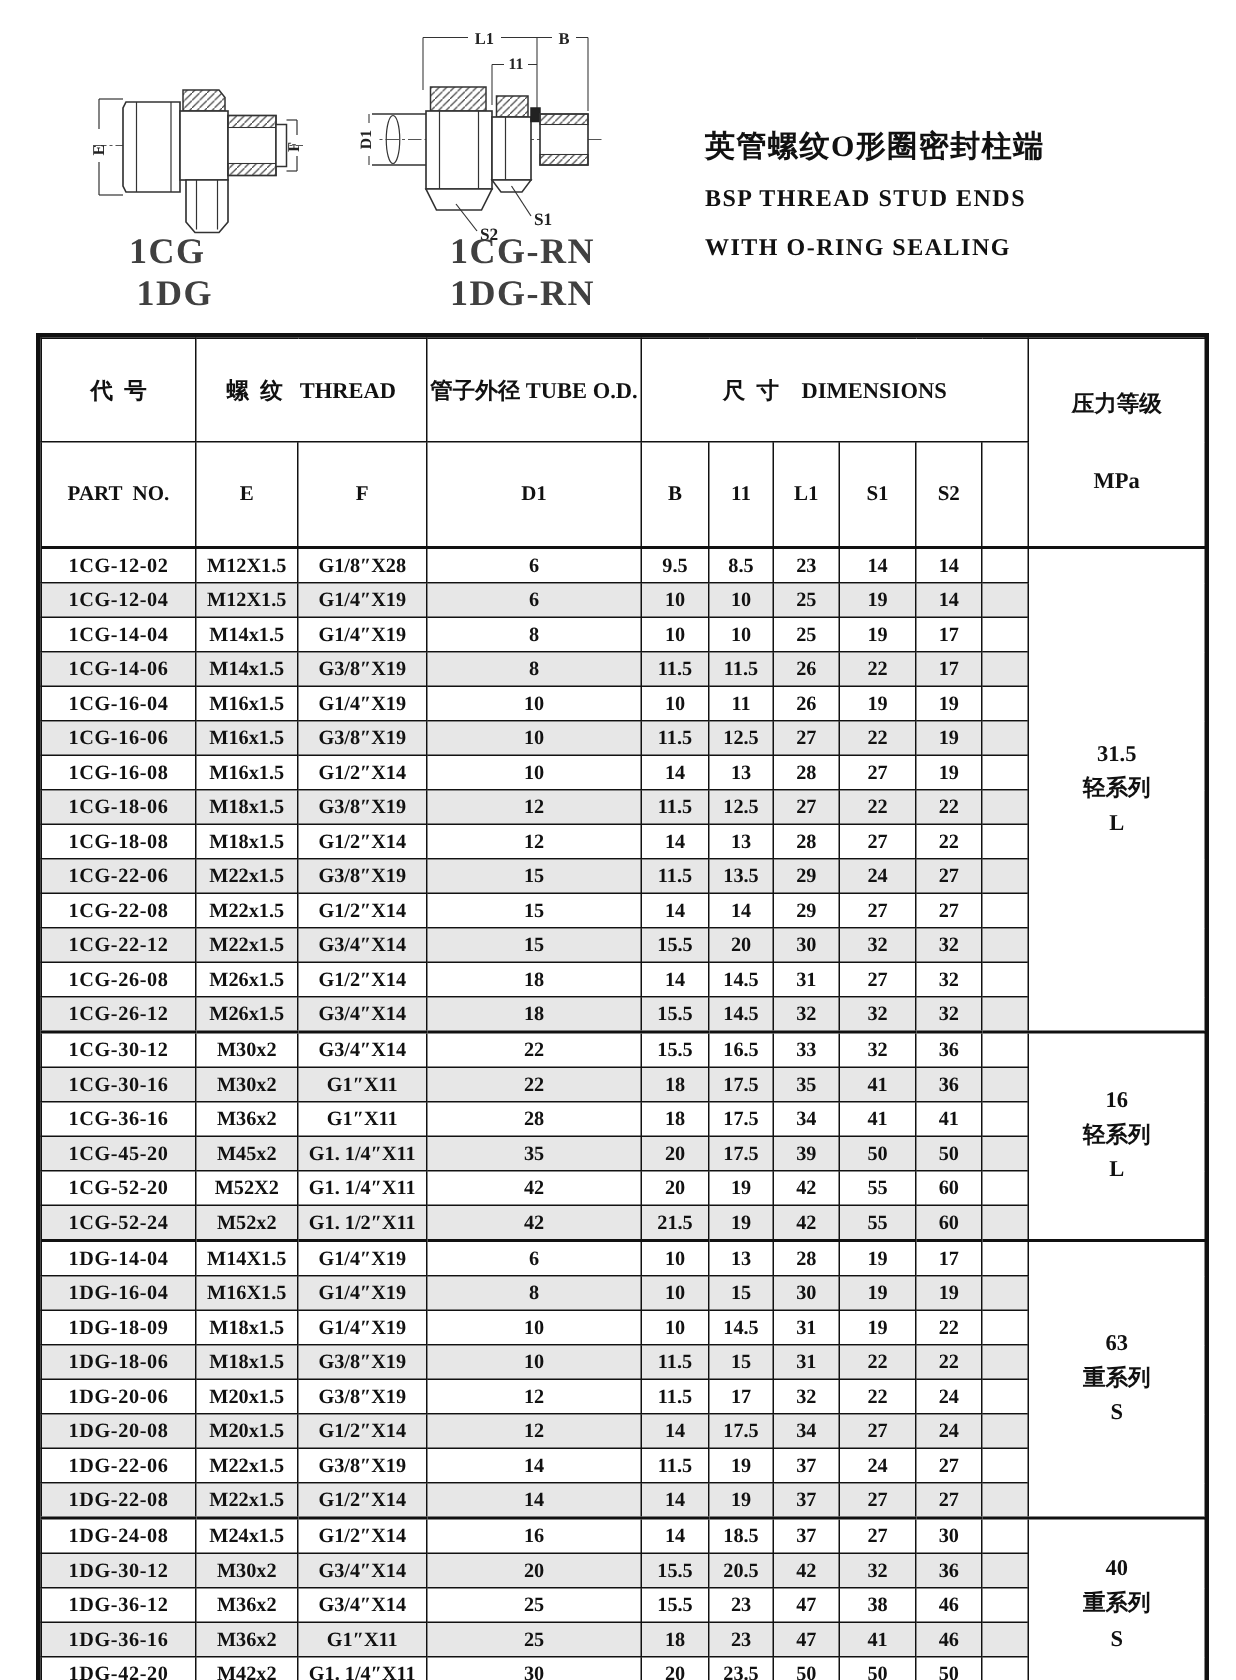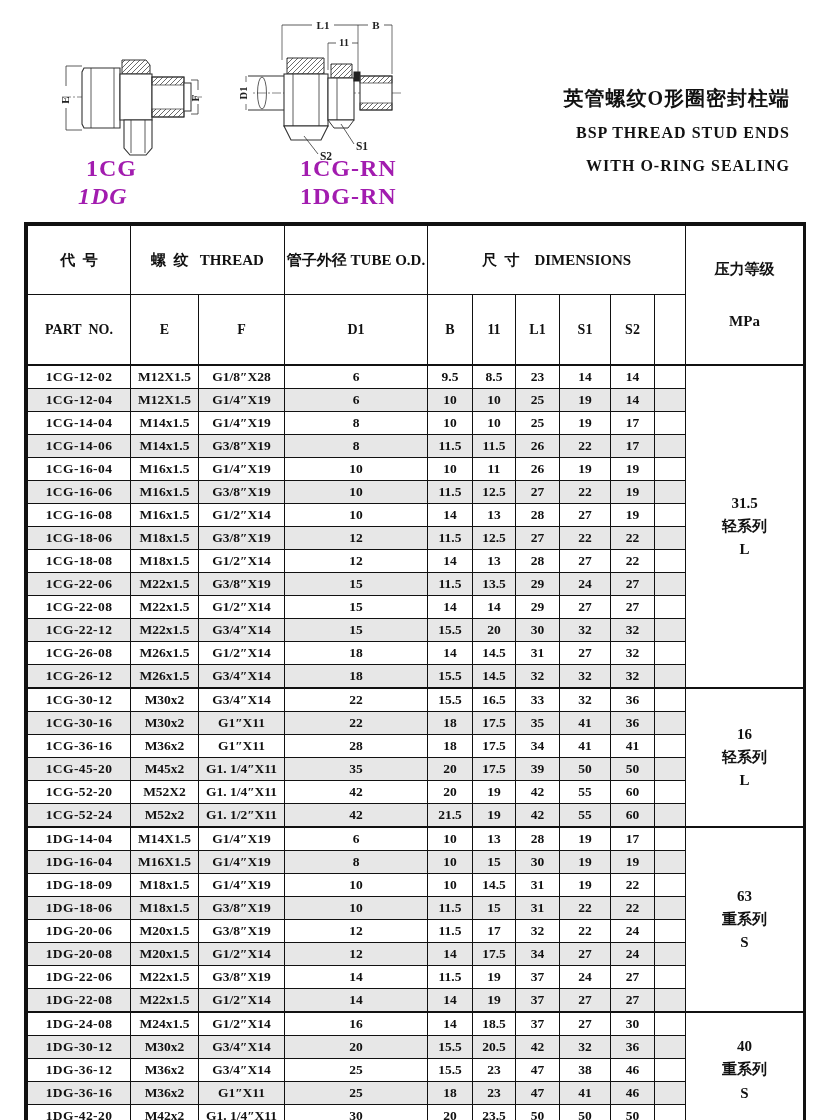--- a/index.html
+++ b/index.html
@@ -2,24 +2,24 @@
 <html><head>
 <meta charset="utf-8">
 <style>
   html,body{margin:0;padding:0;background:#fff;}
   .page{position:relative;width:824px;height:1120px;background:#ffffff;overflow:hidden;
         font-family:"Liberation Serif",serif;color:#111;}
 
   
   .drawing{position:absolute;}
   .caption{position:absolute;font-weight:bold;font-size:24px;letter-spacing:1px;
-           font-family:"Liberation Serif",serif;color:#a21caf;line-height:1;}
+           font-family:"Liberation Serif",serif;color:#404040;line-height:1;}
 
   
-  .titleblock{position:absolute;left:470px;top:88px;width:320px;text-align:right;}
+  .titleblock{position:absolute;left:470px;top:88px;width:320px;text-align:left;}
   .title-zh{font-size:20px;font-weight:bold;letter-spacing:1px;line-height:1;}
   .title-en{font-size:16px;font-weight:bold;letter-spacing:1px;margin-top:17px;line-height:1;
             font-family:"Liberation Serif",serif;}
 
   
   .table-wrap{position:absolute;left:24px;top:222px;width:776px;border:3px solid #111;}
   table{border-collapse:collapse;table-layout:fixed;width:100%;
         font-family:"Liberation Serif",serif;font-weight:bold;color:#111;}
   th,td{border:1px solid #111;text-align:center;padding:0;overflow:hidden;white-space:pre;}
   thead th{height:28px;font-size:15px;font-weight:bold;background:#fff;}
@@ -70,21 +70,21 @@
     <line x1="140" y1="52" x2="140" y2="62" stroke="#333" stroke-width="0.8"></line>
     <line x1="133" y1="28" x2="140" y2="28" stroke="#333" stroke-width="0.8"></line>
     <line x1="133" y1="62" x2="140" y2="62" stroke="#333" stroke-width="0.8"></line>
     <text x="141" y="46" font-size="11" transform="rotate(-90 141 46)" text-anchor="middle">F</text>
 
     <polygon points="66,68 94,68 94,96 88,103 72,103 66,96" fill="#fff" stroke="#333" stroke-width="1.1"></polygon>
     <line x1="73" y1="68" x2="73" y2="101" stroke="#333" stroke-width="0.8"></line>
     <line x1="87" y1="68" x2="87" y2="101" stroke="#333" stroke-width="0.8"></line>
   </svg>
   <div class="caption" style="left:86px;top:156px;">1CG</div>
-  <div class="caption" style="left:78px;top:184px;font-style:italic;">1DG</div>
+  <div class="caption" style="left:91px;top:184px;">1DG</div>
 
   <svg class="drawing" style="left:240px;top:16px;" width="165" height="150" viewBox="0 0 165 150">
     <defs>
       <pattern id="hatchR" patternUnits="userSpaceOnUse" width="5" height="5">
         <path d="M0,5 L5,0" stroke="#444" stroke-width="0.8"></path>
       </pattern>
     </defs>
 
     <line x1="42" y1="9" x2="118" y2="9" stroke="#333" stroke-width="0.8"></line>
     <line x1="118" y1="9" x2="152" y2="9" stroke="#333" stroke-width="0.8"></line>

